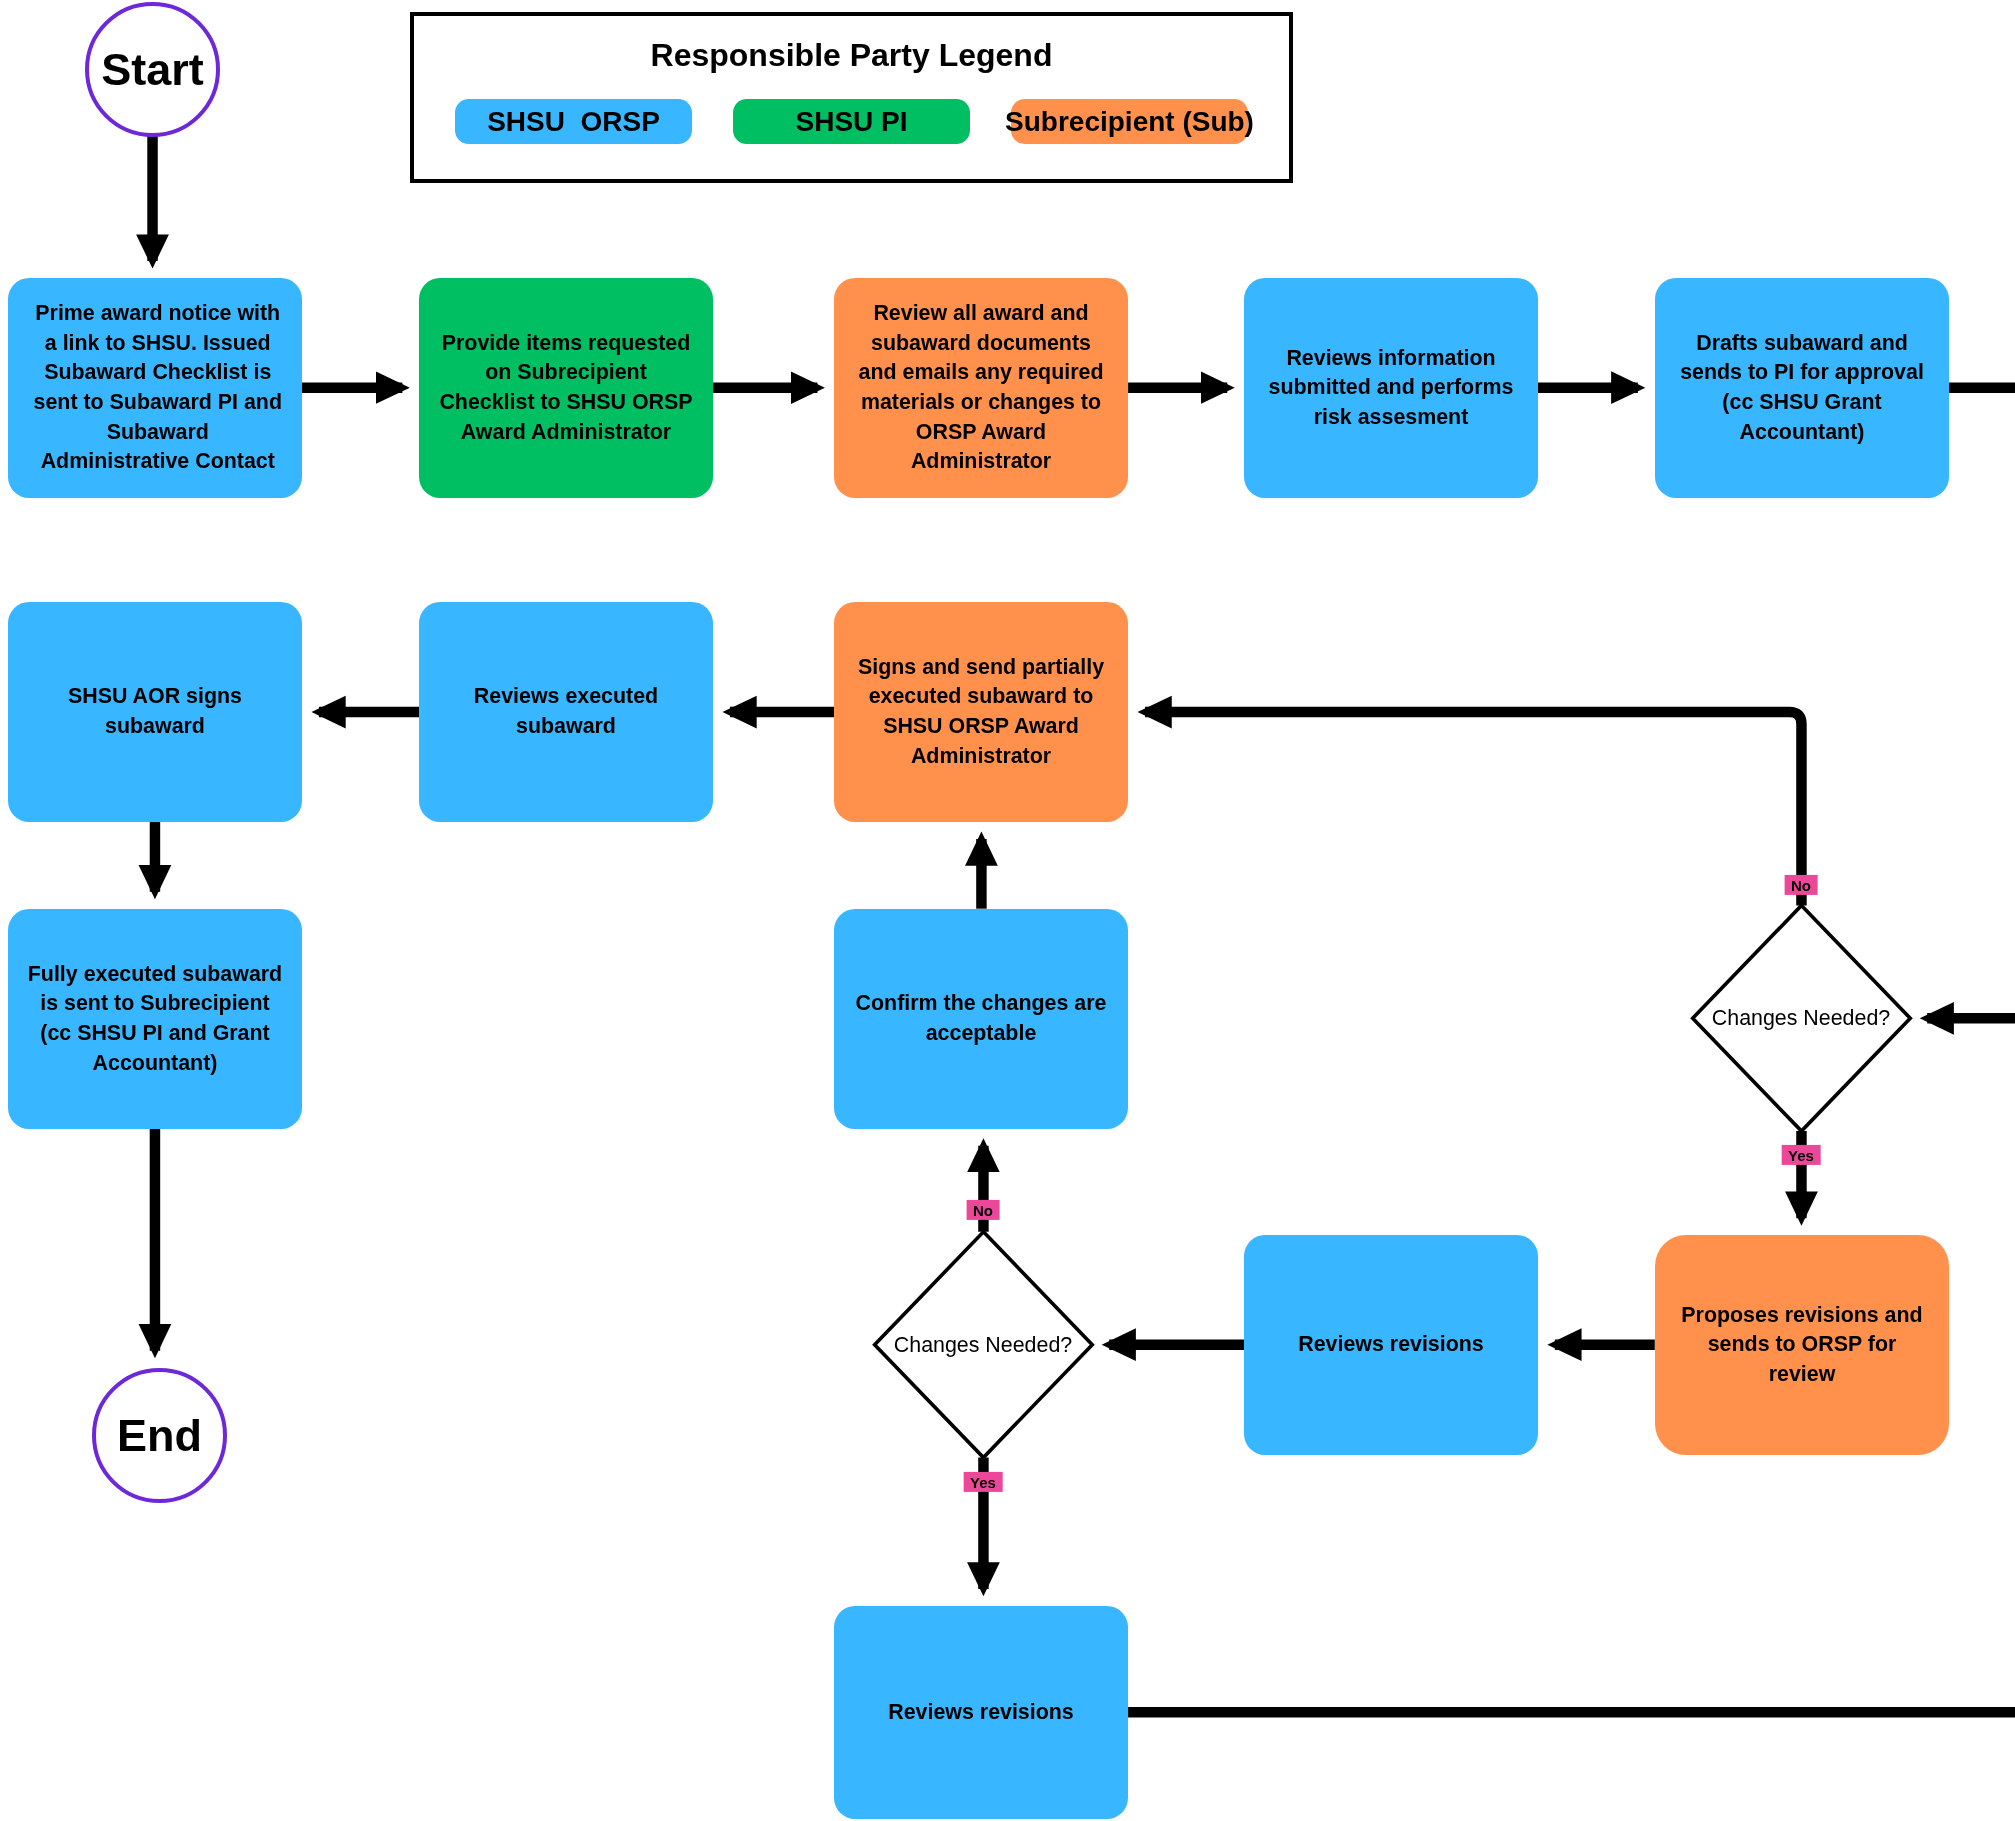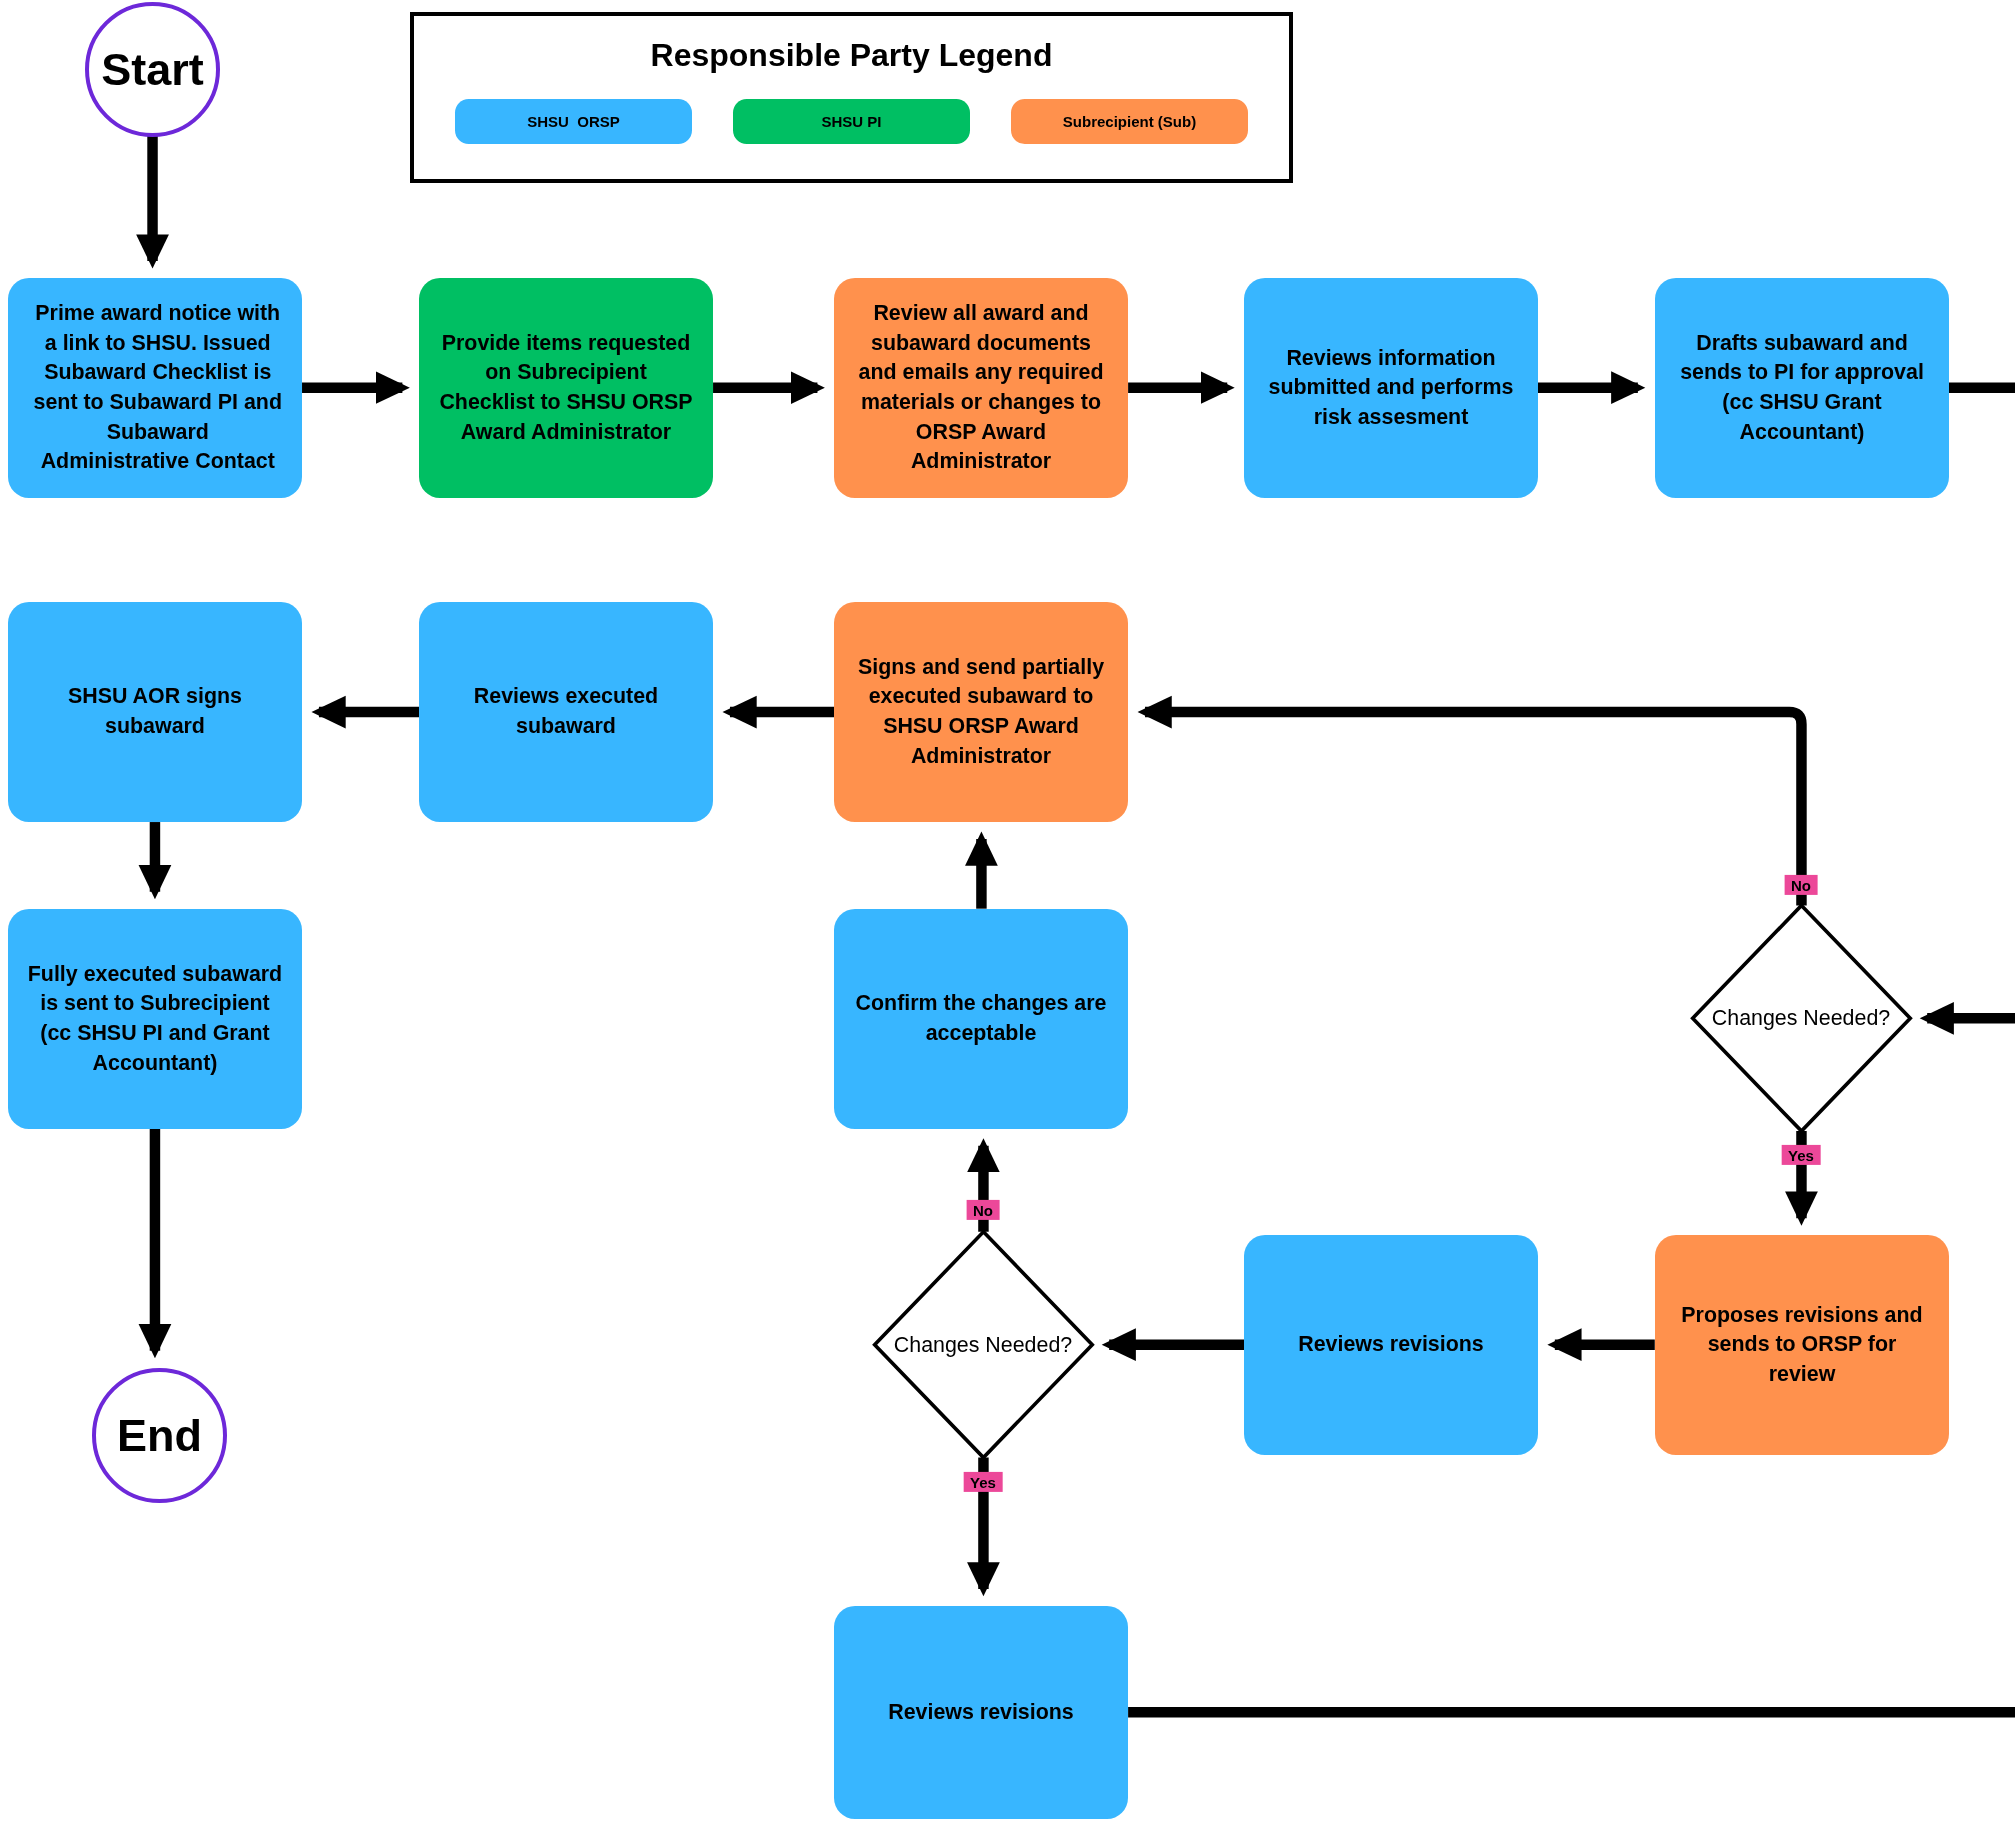--- a/index.html
+++ b/index.html
@@ -39,21 +39,21 @@
   #legend .title{
     margin-top:21px;text-align:center;
     font-weight:bold;font-size:32px;color:#000;
   }
   #legend .pills{
     margin-top:25px;display:flex;justify-content:space-evenly;align-items:center;
   }
   .pill{
     width:237px;height:45px;border-radius:13.7px;
     display:flex;align-items:center;justify-content:center;
-    font-weight:bold;font-size:15px;color:#000;white-space:pre;
+    font-weight:bold;font-size:28px;color:#000;white-space:pre;
   }
   
   .dlabel{
     position:absolute;width:202px;
     transform:translate(-50%,-50%);
     text-align:center;font-weight:normal;font-size:21.4px;color:#000;
   }
   .edge-label{
     position:absolute;transform:translate(-50%,-50%);
     background:#ec4899;padding:1.6px 6.4px;
@@ -132,21 +132,21 @@
   <div class="node blue" style="left:1655px;top:278px;">Drafts subaward and sends to PI for approval (cc SHSU Grant Accountant)</div>
 
   <div class="node blue" style="left:8px;top:602px;">SHSU AOR signs subaward</div>
   <div class="node blue" style="left:419px;top:602px;">Reviews executed subaward</div>
   <div class="node orange" style="left:834px;top:602px;">Signs and send partially executed subaward to SHSU ORSP Award Administrator</div>
 
   <div class="node blue" style="left:8px;top:909px;">Fully executed subaward is sent to Subrecipient (cc SHSU PI and Grant Accountant)</div>
   <div class="node blue" style="left:834px;top:909px;">Confirm the changes are acceptable</div>
 
   <div class="node blue" style="left:1244px;top:1235px;">Reviews revisions</div>
-  <div class="node orange" style="left:1655px;top:1235px;">Proposes revisions and sends to ORSP for review</div>
+  <div class="node orange" style="left:1655px;top:1235px;border-radius:31px;">Proposes revisions and sends to ORSP for review</div>
 
   <div class="node blue" style="left:834px;top:1606px;height:213px;">Reviews revisions</div>
 
   <div class="dlabel" style="left:1801px;top:1018px;">Changes Needed?</div>
   <div class="dlabel" style="left:983px;top:1345px;">Changes Needed?</div>
 
   <div class="edge-label" style="left:1801px;top:885px;">No</div>
   <div class="edge-label" style="left:1801px;top:1155px;">Yes</div>
   <div class="edge-label" style="left:983px;top:1210px;">No</div>
   <div class="edge-label" style="left:983px;top:1482px;">Yes</div>

